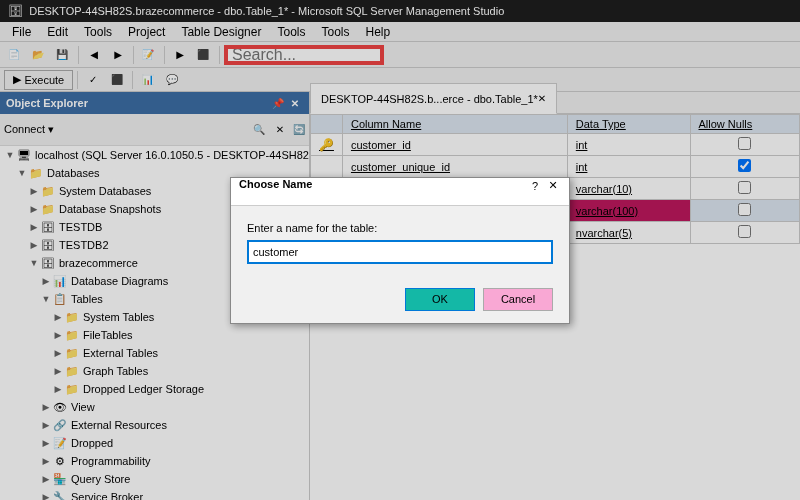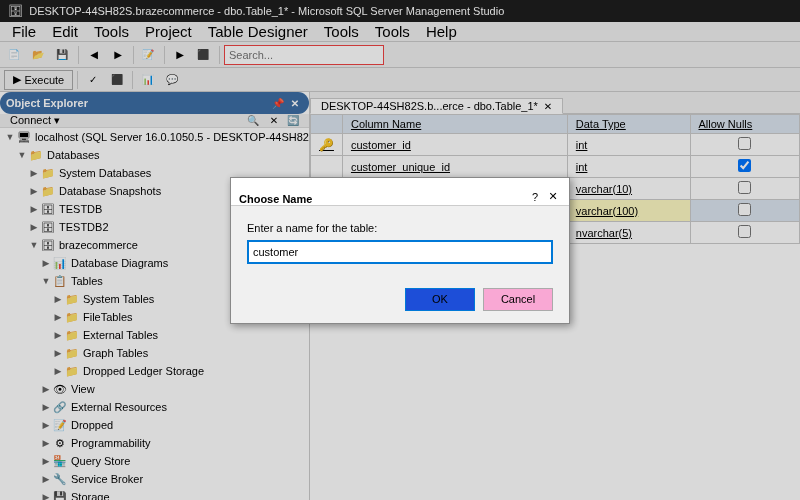--- a/index.html
+++ b/index.html
@@ -22,21 +22,21 @@
       background: #f0f0f0;
       height: 20px;
       display: flex;
       align-items: center;
       padding: 0 4px;
       border-bottom: 1px solid #ccc;
     }
     .menu-item {
       padding: 2px 8px;
       cursor: pointer;
-      font-size: 15px;
+      font-size: 12px;
     }
 
     
     .toolbar {
       background: #f0f0f0;
       height: 26px;
       display: flex;
       align-items: center;
       padding: 0 4px;
       border-bottom: 1px solid #ccc;
@@ -47,23 +47,23 @@
       border: 1px solid transparent;
       background: transparent;
       cursor: pointer;
       display: flex; align-items: center; justify-content: center;
       font-size: 10px;
     }
     .toolbar-sep { width: 1px; height: 18px; background: #ccc; margin: 0 2px; }
     .toolbar-search {
       height: 20px;
       width: 160px;
-      border: 1px solid #ef4444;
+      border: 4px solid #ef4444;
       padding: 0 4px;
-      font-size: 11px;
+      font-size: 16px;
     }
 
     
     .toolbar2 {
       background: #f0f0f0;
       height: 24px;
       display: flex;
       align-items: center;
       padding: 0 4px;
       border-bottom: 1px solid #ccc;
@@ -95,37 +95,36 @@
     }
     .panel-header {
       background: #3c6ea5;
       color: #fff;
       height: 22px;
       display: flex;
       align-items: center;
       padding: 0 6px;
       font-size: 11px;
       font-weight: bold;
-      border-radius: 11px;
     }
     .panel-header-title { flex: 1; }
     .panel-header-btn {
       width: 16px; height: 16px;
       cursor: pointer;
       display: flex; align-items: center; justify-content: center;
       font-size: 10px; color: #fff;
     }
 
     .oe-toolbar {
-      height: 14px;
+      height: 32px;
       background: #f0f0f0;
       border-bottom: 1px solid #ddd;
       display: flex;
       align-items: center;
-      padding: 0 6px;
+      padding: 0 0;
       gap: 2px;
     }
     .oe-btn {
       width: 18px; height: 18px;
       border: none; background: transparent;
       cursor: pointer;
       display: flex; align-items: center; justify-content: center;
       font-size: 10px;
     }
 
@@ -165,29 +164,28 @@
       flex-direction: column;
     }
     .tab-bar {
       height: 22px;
       background: #f0f0f0;
       display: flex;
       align-items: flex-end;
       border-bottom: 1px solid #ccc;
     }
     .tab {
-      height: 16px;
+      height: 31px;
       padding: 0 10px;
       border: 1px solid #ccc;
       border-bottom: none;
       background: #e8e8e8;
       display: flex; align-items: center;
       font-size: 11px;
       cursor: pointer;
-      gap: 6px;
     }
     .tab.active { background: #fff; border-bottom: 1px solid #fff; margin-bottom: -1px; }
     .tab-close { font-size: 10px; cursor: pointer; }
 
     .table-designer {
       flex: 1;
       overflow: auto;
       text-decoration: underline;
     }
     table.td-table {
@@ -227,21 +225,21 @@
       border: 1px solid #888;
       box-shadow: 2px 2px 8px rgba(0,0,0,0.4);
       width: 340px;
       position: relative;
     }
     .dialog-title-bar {
       background: #fff;
       border-bottom: 1px solid #ccc;
       height: 28px;
       display: flex;
-      align-items: flex-end;
+      align-items: flex-start;
       padding: 0 8px;
       justify-content: space-between;
     }
     .dialog-title { font-size: 11px; font-weight: bold; }
     .dialog-title-btns { display: flex; gap: 2px; }
     .dialog-title-btn {
       width: 16px; height: 16px;
       border: none; background: transparent;
       cursor: pointer;
       display: flex; align-items: center; justify-content: center;
@@ -265,21 +263,21 @@
     }
     .dialog-btn {
       width: 70px; height: 23px;
       border: 1px solid #aaa;
       background: #f9a8d4;
       font-size: 11px;
       cursor: pointer;
     }
     .dialog-btn.primary {
       border-color: #0078d7;
-      background: #1d4ed8;
+      background: #14b8a6;
     }
 
     
     ::-webkit-scrollbar { width: 8px; height: 8px; }
     ::-webkit-scrollbar-track { background: #f0f0f0; }
     ::-webkit-scrollbar-thumb { background: #bbb; }
   </style>
 </head>
 <body>
 
@@ -487,21 +485,21 @@
             </tr>
             <tr>
               <td style="text-align: center;"></td>
               <td>customer_zip_code_prefix</td>
               <td>varchar(10)</td>
               <td style="text-align: center;"><input type="checkbox" style=""></td>
             </tr>
             <tr>
               <td style="text-align: center; background: rgb(220, 230, 240);"><span style="color:#000;font-size:10px;">▶</span></td>
               <td style="background: rgb(220, 230, 240);">customer_city</td>
-              <td style="background: #fef9c3;">varchar(100)</td>
+              <td style="background: #be185d;">varchar(100)</td>
               <td style="text-align: center; background: rgb(220, 230, 240);"><input type="checkbox" style=""></td>
             </tr>
             <tr>
               <td style="text-align: center;"></td>
               <td>customer_state</td>
               <td>nvarchar(5)</td>
               <td style="text-align: center;"><input type="checkbox" style=""></td>
             </tr>
           </tbody>
       </table>

